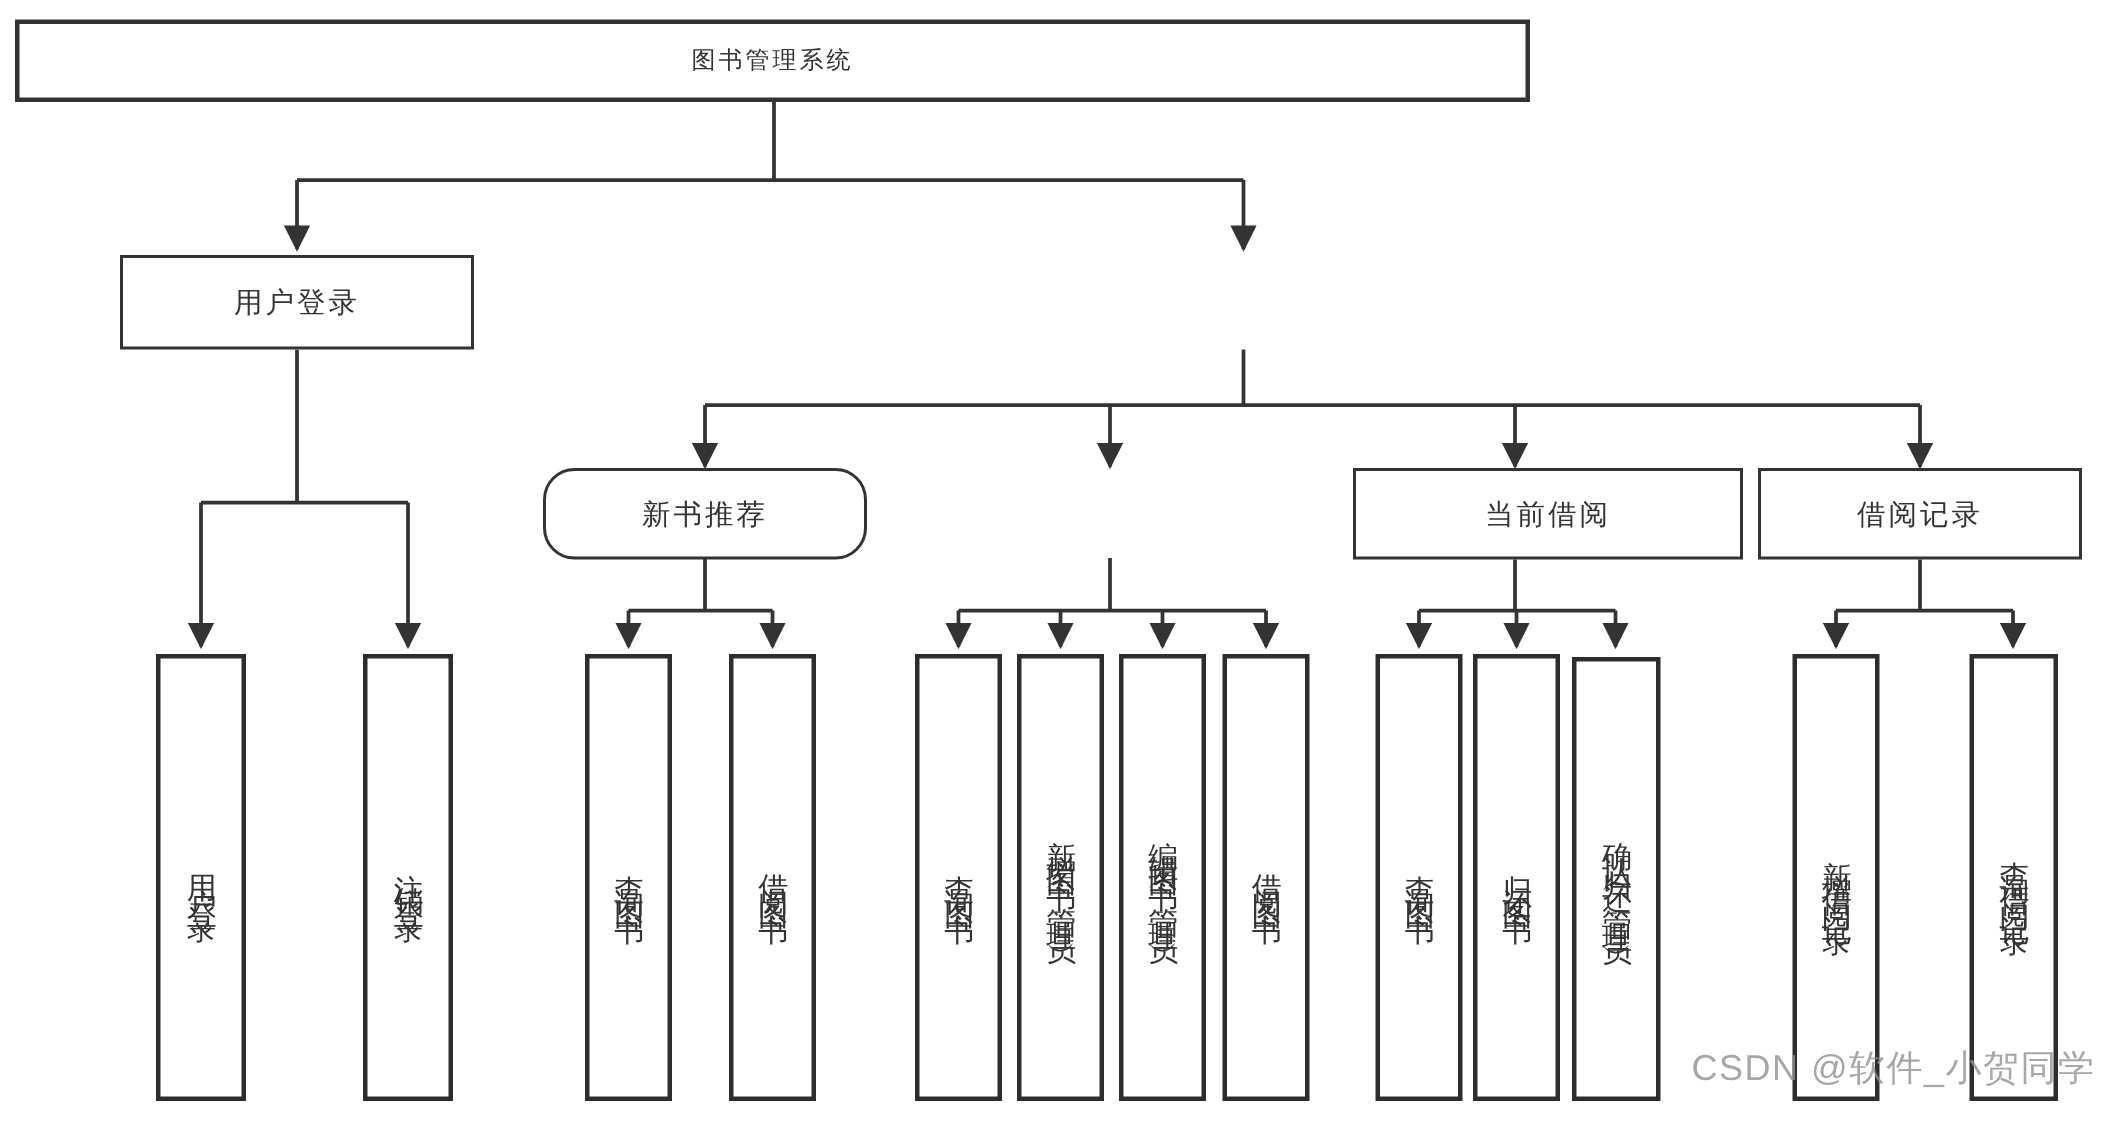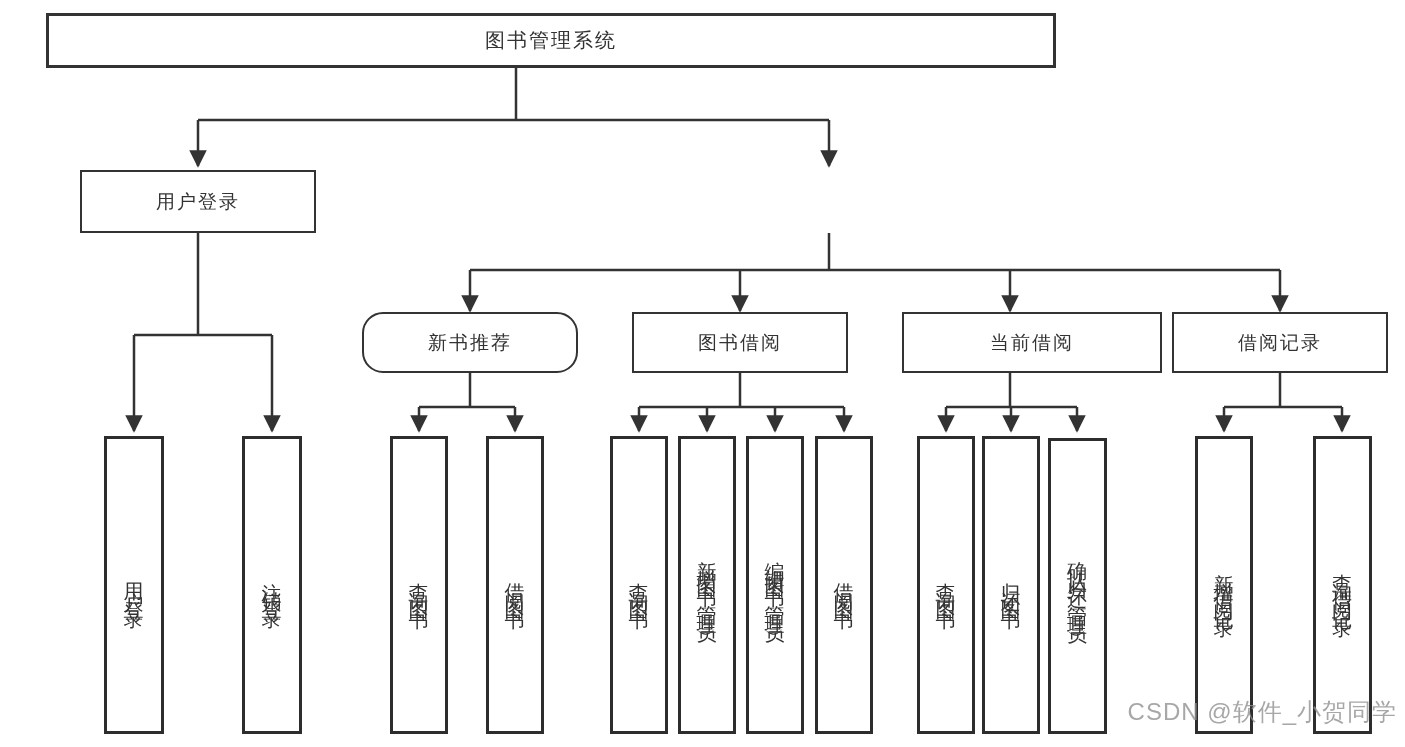--- a/index.html
+++ b/index.html
@@ -24,21 +24,21 @@
     border: 2px solid #333333;
     background: #ffffff;
     display: flex;
     align-items: center;
     justify-content: center;
     font-size: 19px;
     letter-spacing: 2px;
     color: #333333;
     z-index: 2;
   }
-  .root { border-width: 3px; font-size: 20px; margin-left: 36px; }
+  .root { border-width: 3px; font-size: 16px; }
   .vbox {
     position: absolute;
     box-sizing: border-box;
     border: 3px solid #2d2d2d;
     background: #ffffff;
     display: flex;
     align-items: center;
     justify-content: center;
     z-index: 2;
   }
@@ -110,21 +110,20 @@
       <path d="M1224,407 V431" marker-end="url(#arrow)"></path>
       <path d="M1342,407 V431" marker-end="url(#arrow)"></path>
     </g>
   </svg>
 
   <div class="hbox root" style="left:10px; top:13px; width:1010px; height:55px;">图书管理系统</div>
 
   <div class="hbox" style="left:80px; top:170px; width:236px; height:63px;">用户登录</div>
 
   <div class="hbox" style="left:362px; top:312px; width:216px; height:61px;border-radius:21px;">新书推荐</div>
-  <div class="hbox" style="left:632px; top:312px; width:216px; height:61px;">图书借阅</div>
   <div class="hbox" style="left:902px; top:312px; width:260px; height:61px;">当前借阅</div>
   <div class="hbox" style="left:1172px; top:312px; width:216px; height:61px;">借阅记录</div>
 
   <div class="vbox" style="left:104px; top:436px; width:60px; height:298px;">
     <span class="vtext">用户登录</span>
   </div>
   <div class="vbox" style="left:242px; top:436px; width:60px; height:298px;">
     <span class="vtext">注销登录</span>
   </div>
 

